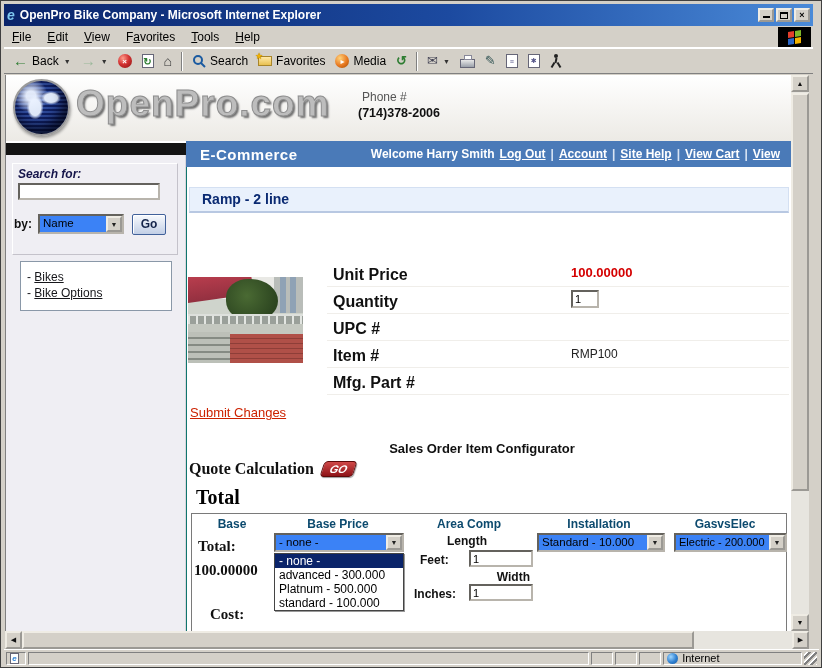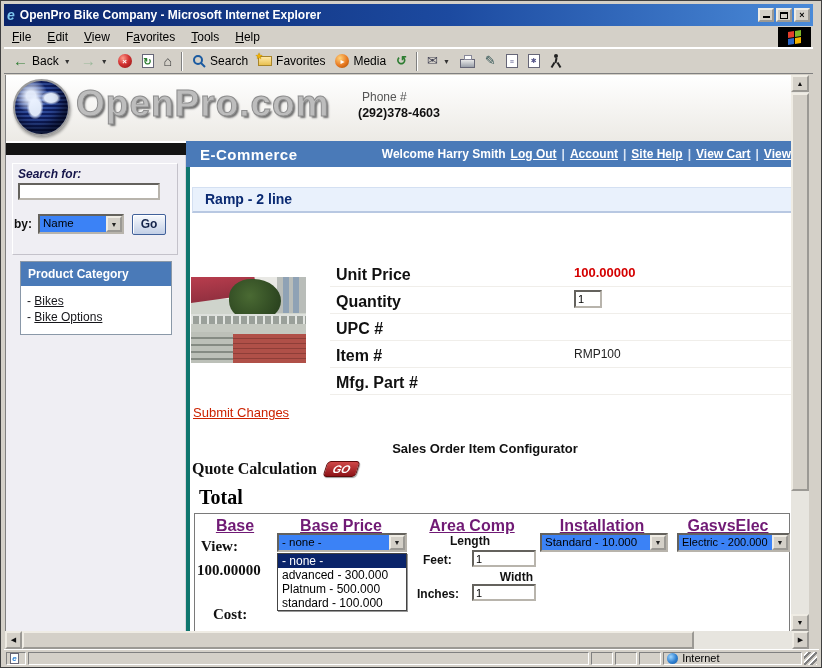--- a/index.html
+++ b/index.html
@@ -79,21 +79,21 @@
   .logotext { position:absolute; left:70px; top:8px; font-size:37px; font-weight:bold; letter-spacing:1px;
     color:#bdbdbd; -webkit-text-stroke:1px #8e8e8e;
     text-shadow:-1px -1px 0 #f4f4f4, 2px 2px 2px #6e6e6e; }
   .phone-label { position:absolute; left:356px; top:15px; font-size:12px; color:#555; }
   .phone-number { position:absolute; left:352px; top:31px; font-size:12.5px; font-weight:bold; color:#111; }
 
   .blackband { position:absolute; left:0; top:68px; width:180px; height:12px; background:#141414; }
   .ecommbar { position:absolute; left:180px; top:66px; width:606px; height:26px; background:#4a7ab8;
     display:flex; align-items:center; color:#fff; white-space:nowrap; overflow:hidden; }
   .ecomm-title { font-size:15px; font-weight:bold; margin-left:14px; letter-spacing:.5px; }
-  .ecomm-right { margin-left:auto; font-size:12px; font-weight:bold; display:flex; gap:5px; align-items:center; padding-right:1px; }
+  .ecomm-right { margin-left:auto; font-size:12px; font-weight:bold; display:flex; gap:5px; align-items:center; padding-right:12px; }
   .ecomm-right a { color:#fff; text-decoration:underline; cursor:pointer; }
   .ediv { color:#d8e4f4; }
 
   
   .sidebar { position:absolute; left:0; top:80px; width:180px; height:476px; background:#efeef3;
     border-right:1px solid #d8d6dc; }
   .search-panel { position:absolute; left:6px; top:8px; width:166px; height:92px;
     border:1px solid #fff; border-right-color:#c4c2ca; border-bottom-color:#c4c2ca; }
   .search-label { position:absolute; left:12px; top:12px; font-size:12px; font-weight:bold; color:#15154a;font-style:italic; }
   .search-input { position:absolute; left:12px; top:28px; width:142px; height:17px; background:#fff;
@@ -109,21 +109,21 @@
     font-size:12px; font-weight:bold; color:#14244a; text-align:center; line-height:19px; cursor:pointer;
     box-shadow: inset 1px 1px 0 #fff; }
   .catpanel { position:absolute; left:14px; top:106px; width:152px; border:1px solid #8a98a8; background:#fff; }
   .cathead { background:#4a7ab8; color:#fff; font-size:12px; font-weight:bold; padding:5px 7px; }
   .catbody { padding:6px 6px 8px 6px; font-size:12px; color:#16161a; }
   .catitem { margin:2px 0; }
   .catitem a { color:#16161a; text-decoration:underline; cursor:pointer; }
 
   
   .main { position:absolute; left:180px; top:92px; width:606px; height:464px; background:#fff;
-    border-left:4px solid #0f766e; border-right:1px solid #cfcfcf; overflow:hidden; }
+    border-left:1px solid #0f766e; border-right:1px solid #cfcfcf; overflow:hidden; }
   .rampbar { position:absolute; left:2px; top:20px; width:600px; height:26px; background:#e9f1fc;
     border:1px solid #d4e0f2; border-bottom:2px solid #b8c8e2; color:#0a2a72; font-size:14px; font-weight:bold;
     line-height:23px; padding-left:12px; }
   .prow { position:absolute; left:140px; width:462px; height:27px; border-bottom:1px solid #f0eeea; }
   .plabel { position:absolute; left:6px; top:6px; font-size:16px; font-weight:bold; color:#111; }
   .pvalue { position:absolute; left:244px; top:6px; font-size:12px; color:#222; }
   .pred { color:#d40000; font-weight:bold; font-size:13px; top:5px; }
   .qtyinput { position:absolute; left:244px; top:3px; width:28px; height:18px; border:2px inset #b8b4ac;
     font-size:11px; padding:0 2px; }
   .prodimg { position:absolute; left:1px; top:110px; width:115px; height:86px; overflow:hidden; background:#cfd4cc; }
@@ -146,21 +146,21 @@
   .configtitle { position:absolute; left:0; top:274px; width:590px; text-align:center; font-size:13px; font-weight:bold; color:#111; }
   .quoteline { position:absolute; left:2px; top:293px; font-family:"Liberation Serif", serif; font-size:16px;
     font-weight:bold; color:#111; display:flex; align-items:center; gap:8px; }
   .gobadge { display:inline-block; transform:skewX(-18deg); background:linear-gradient(#d04848,#8e1418);
     border:1px solid #5e0a0a; border-radius:4px; color:#fff; font-style:italic; font-weight:bold;
     font-size:11px; font-family:"Liberation Sans",sans-serif; padding:1px 7px; cursor:pointer;
     box-shadow:1px 1px 1px rgba(0,0,0,.4); }
   .totallabel { position:absolute; left:9px; top:319px; font-family:"Liberation Serif", serif; font-size:20px; font-weight:bold; }
 
   .cfgtable { position:absolute; left:4px; top:346px; width:596px; height:130px; border:1px solid #7a7a7a; background:#fff; }
-  .th { position:absolute; top:3px; font-size:16px; font-weight:bold; text-align:center; color:#701a75;text-decoration:underline; }
+  .th { position:absolute; top:3px; font-size:12px; font-weight:bold; text-align:center; color:#0c4a6e; }
   .serif { font-family:"Liberation Serif", serif; font-weight:bold; font-size:15px; color:#111; }
   .lbl { position:absolute; font-size:12px; font-weight:bold; color:#111; }
   .tinput { position:absolute; width:64px; height:17px; border:2px inset #b8b4ac; font-size:11px; padding:0 2px; }
   .droplist { position:absolute; left:82px; top:39px; width:130px; background:#fff; border:1px solid #444;
     box-shadow:1px 1px 0 #999; z-index:5; font-size:12px; }
   .dopt { height:14px; line-height:14px; padding-left:4px; white-space:nowrap; cursor:pointer; }
   .dopt.sel { background:#0a246a; color:#fff; }
 
   
   .vscroll { position:absolute; left:790px; top:74px; width:18px; height:556px; background:#e7e5df; }
@@ -288,21 +288,21 @@
         </span>
     </span>
   </div>
 
   <div class="viewport">
 
     <div class="pageheader">
       <div class="globe"></div>
       <div class="logotext">OpenPro.com</div>
       <div class="phone-label">Phone #</div>
-      <div class="phone-number">(292)378-4603</div>
+      <div class="phone-number">(714)378-2006</div>
     </div>
 
     <div class="blackband"></div>
 
     <div class="ecommbar">
       <span class="ecomm-title">E-Commerce</span>
       <span class="ecomm-right">
         <span>Welcome Harry Smith</span>
         <a>Log Out</a>
         <span class="ediv">|</span>
@@ -320,21 +320,20 @@
       <div class="search-panel"></div>
       <div class="search-label">Search for:</div>
       <input class="search-input" value="" style="">
       <div class="by-label">by:</div>
       <div class="fselect byselect">
         <span class="stext">Name</span>
         <span class="sbtn">▼</span>
       </div>
       <div class="gobtn">Go</div>
       <div class="catpanel">
-        <div class="cathead">Product Category</div>
         <div class="catbody">
           <div class="catitem"><span>-</span> <a>Bikes</a></div>
           <div class="catitem"><span>-</span> <a>Bike Options</a></div>
         </div>
       </div>
     </div>
 
     <div class="main">
       <div class="rampbar">Ramp - 2 line</div>
 
@@ -378,21 +377,21 @@
       </div>
       <div class="totallabel">Total</div>
 
       <div class="cfgtable">
         <span class="th" style="left:0;width:80px">Base</span>
         <span class="th" style="left:80px;width:132px">Base Price</span>
         <span class="th" style="left:212px;width:130px">Area Comp</span>
         <span class="th" style="left:342px;width:130px">Installation</span>
         <span class="th" style="left:470px;width:126px">GasvsElec</span>
 
-        <span class="serif" style="position:absolute;left:6px;top:24px">View:</span>
+        <span class="serif" style="position:absolute;left:6px;top:24px">Total:</span>
         <span class="serif" style="position:absolute;left:2px;top:48px">100.00000</span>
         <span class="serif" style="position:absolute;left:18px;top:92px">Cost:</span>
 
         <div class="fselect" style="left:82px;top:19px;width:130px;height:19px">
           <span class="stext">- none -</span>
           <span class="sbtn">▼</span>
         </div>
         <div class="droplist">
           <div class="dopt sel">- none -</div>
           <div class="dopt">advanced - 300.000</div>

